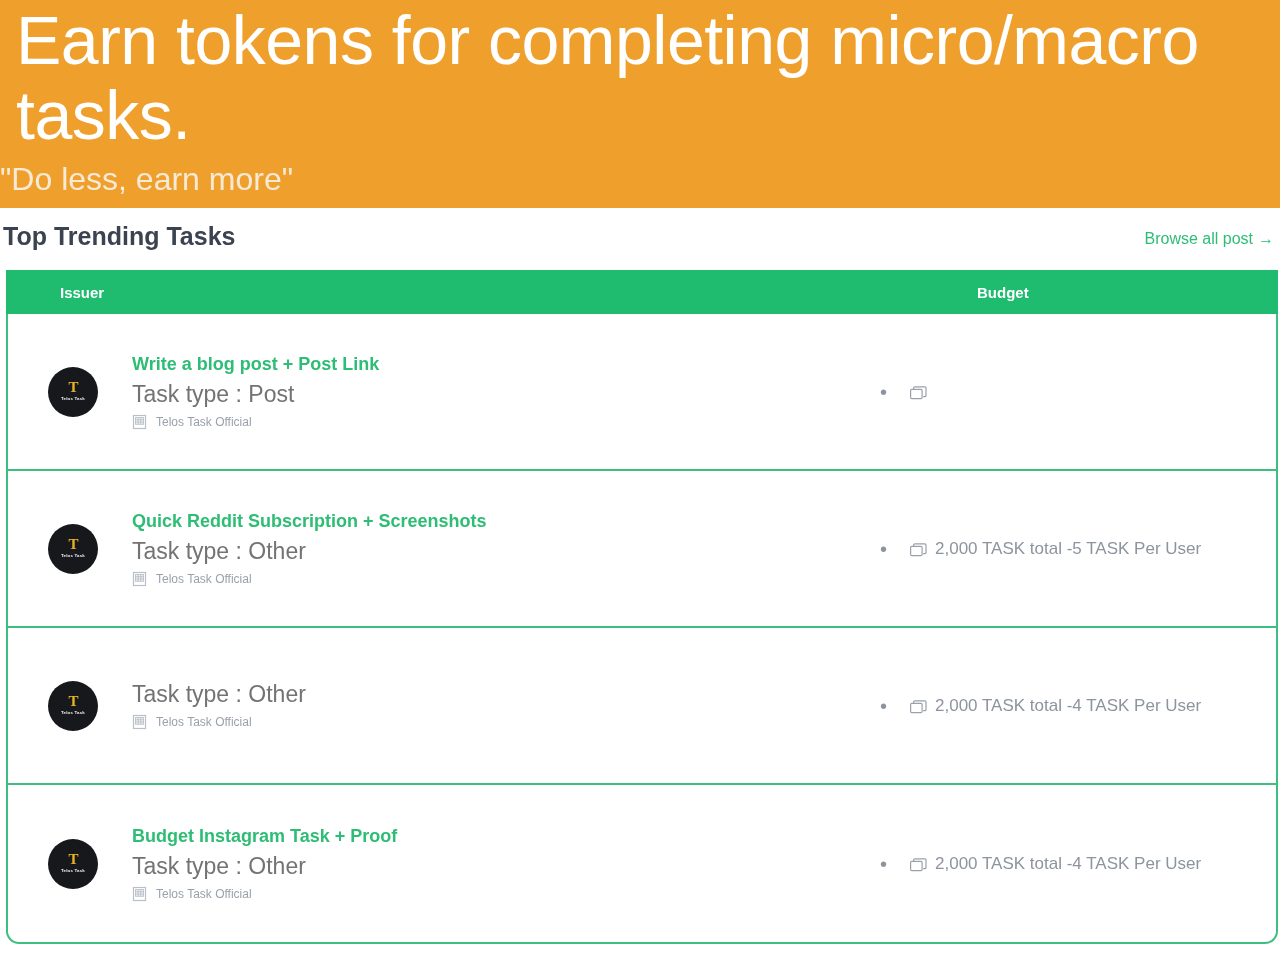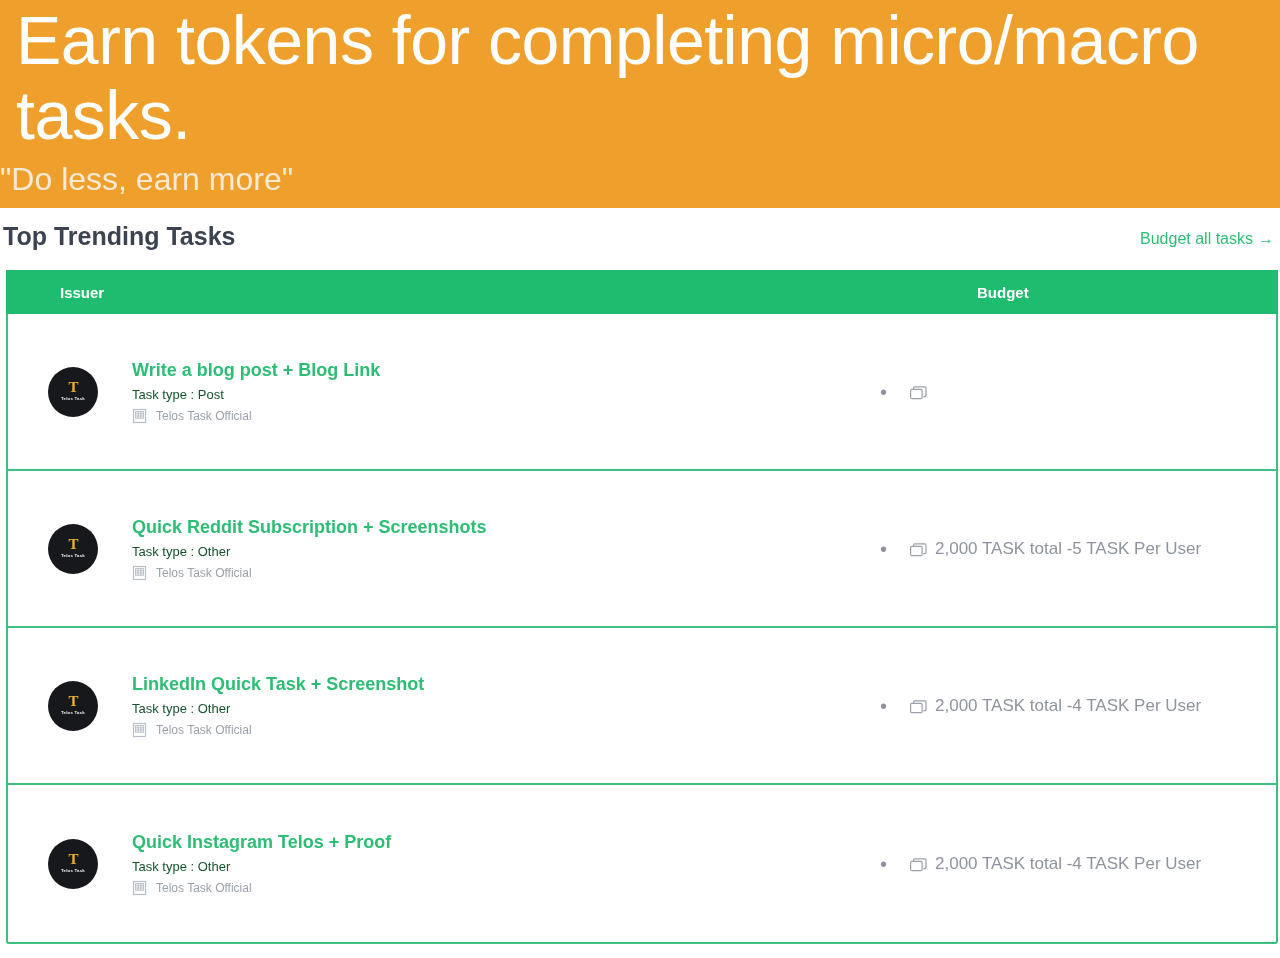--- a/index.html
+++ b/index.html
@@ -69,21 +69,21 @@
     white-space: nowrap;
     cursor: pointer;
   }
   .browse-link .arrow { margin-left: 5px; font-size: 16px; }
 
   
   .task-table {
     margin: 0 2px 0 6px;
     border: 2px solid #3fbf7f;
     border-top: none;
-    border-radius: 3px;
+    border-radius: 13px;
     background: #fff;
   }
   .thead {
     background: #1fbc6f;
     height: 44px;
     display: flex;
     align-items: center;
     position: relative;
     margin: 0 -2px;
   }
@@ -144,22 +144,22 @@
   .task-title {
     color: #2ebd74;
     font-size: 18px;
     font-weight: bold;
     text-decoration: none;
     display: block;
     margin-bottom: 6px;
     cursor: pointer;
   }
   .task-type {
-    font-size: 13px;
-    color: #14532d;
+    font-size: 23px;
+    color: #737373;
     margin-bottom: 6px;
   }
   .task-issuer {
     font-size: 12px;
     color: #9aa1ab;
     display: flex;
     align-items: center;
   }
   .building-icon {
     width: 15px;
@@ -198,38 +198,38 @@
 </head>
 <body>
 
 <div class="hero">
   <h1 class="hero-title">Earn tokens for completing micro/macro tasks.</h1>
   <div class="hero-sub">"Do less, earn more"</div>
 </div>
 
 <div class="section-bar">
   <div class="section-title">Top Trending Tasks</div>
-  <a class="browse-link" href="#"><span>Budget all tasks</span><span class="arrow">→</span></a>
+  <a class="browse-link" href="#"><span>Browse all post</span><span class="arrow">→</span></a>
 </div>
 
 <div class="task-table">
 
   <div class="thead">
     <div class="th th-issuer">Issuer</div>
     <div class="th th-budget">Budget</div>
   </div>
 
   <div class="trow">
     <div class="cell-issuer">
       <div class="avatar">
         <div class="logo-mark">T</div>
         <div class="logo-text">Telos Task</div>
       </div>
       <div class="task-info">
-        <a class="task-title" href="#">Write a blog post + Blog Link</a>
+        <a class="task-title" href="#">Write a blog post + Post Link</a>
         <div class="task-type">Task type : Post</div>
         <div class="task-issuer">
           <span class="building-icon">
             <svg width="15" height="16" viewBox="0 0 15 16" fill="none" xmlns="http://www.w3.org/2000/svg">
               <rect x="1.5" y="1.5" width="12" height="13" stroke="#b9bfc7" stroke-width="1.2" fill="#ffffff"></rect>
               <rect x="3.6" y="3.6" width="7.8" height="6.6" stroke="#b9bfc7" stroke-width="1" fill="none"></rect>
               <line x1="6.2" y1="3.6" x2="6.2" y2="10.2" stroke="#b9bfc7" stroke-width="1"></line>
               <line x1="8.8" y1="3.6" x2="8.8" y2="10.2" stroke="#b9bfc7" stroke-width="1"></line>
               <line x1="3.6" y1="5.8" x2="11.4" y2="5.8" stroke="#b9bfc7" stroke-width="1"></line>
               <line x1="3.6" y1="8" x2="11.4" y2="8" stroke="#b9bfc7" stroke-width="1"></line>
@@ -290,21 +290,20 @@
     </div>
   </div>
 
   <div class="trow">
     <div class="cell-issuer">
       <div class="avatar">
         <div class="logo-mark">T</div>
         <div class="logo-text">Telos Task</div>
       </div>
       <div class="task-info">
-        <a class="task-title" href="#">LinkedIn Quick Task + Screenshot</a>
         <div class="task-type">Task type : Other</div>
         <div class="task-issuer">
           <span class="building-icon">
             <svg width="15" height="16" viewBox="0 0 15 16" fill="none" xmlns="http://www.w3.org/2000/svg">
               <rect x="1.5" y="1.5" width="12" height="13" stroke="#b9bfc7" stroke-width="1.2" fill="#ffffff"></rect>
               <rect x="3.6" y="3.6" width="7.8" height="6.6" stroke="#b9bfc7" stroke-width="1" fill="none"></rect>
               <line x1="6.2" y1="3.6" x2="6.2" y2="10.2" stroke="#b9bfc7" stroke-width="1"></line>
               <line x1="8.8" y1="3.6" x2="8.8" y2="10.2" stroke="#b9bfc7" stroke-width="1"></line>
               <line x1="3.6" y1="5.8" x2="11.4" y2="5.8" stroke="#b9bfc7" stroke-width="1"></line>
               <line x1="3.6" y1="8" x2="11.4" y2="8" stroke="#b9bfc7" stroke-width="1"></line>
@@ -328,21 +327,21 @@
     </div>
   </div>
 
   <div class="trow">
     <div class="cell-issuer">
       <div class="avatar">
         <div class="logo-mark">T</div>
         <div class="logo-text">Telos Task</div>
       </div>
       <div class="task-info">
-        <a class="task-title" href="#">Quick Instagram Telos + Proof</a>
+        <a class="task-title" href="#">Budget Instagram Task + Proof</a>
         <div class="task-type">Task type : Other</div>
         <div class="task-issuer">
           <span class="building-icon">
             <svg width="15" height="16" viewBox="0 0 15 16" fill="none" xmlns="http://www.w3.org/2000/svg">
               <rect x="1.5" y="1.5" width="12" height="13" stroke="#b9bfc7" stroke-width="1.2" fill="#ffffff"></rect>
               <rect x="3.6" y="3.6" width="7.8" height="6.6" stroke="#b9bfc7" stroke-width="1" fill="none"></rect>
               <line x1="6.2" y1="3.6" x2="6.2" y2="10.2" stroke="#b9bfc7" stroke-width="1"></line>
               <line x1="8.8" y1="3.6" x2="8.8" y2="10.2" stroke="#b9bfc7" stroke-width="1"></line>
               <line x1="3.6" y1="5.8" x2="11.4" y2="5.8" stroke="#b9bfc7" stroke-width="1"></line>
               <line x1="3.6" y1="8" x2="11.4" y2="8" stroke="#b9bfc7" stroke-width="1"></line>

